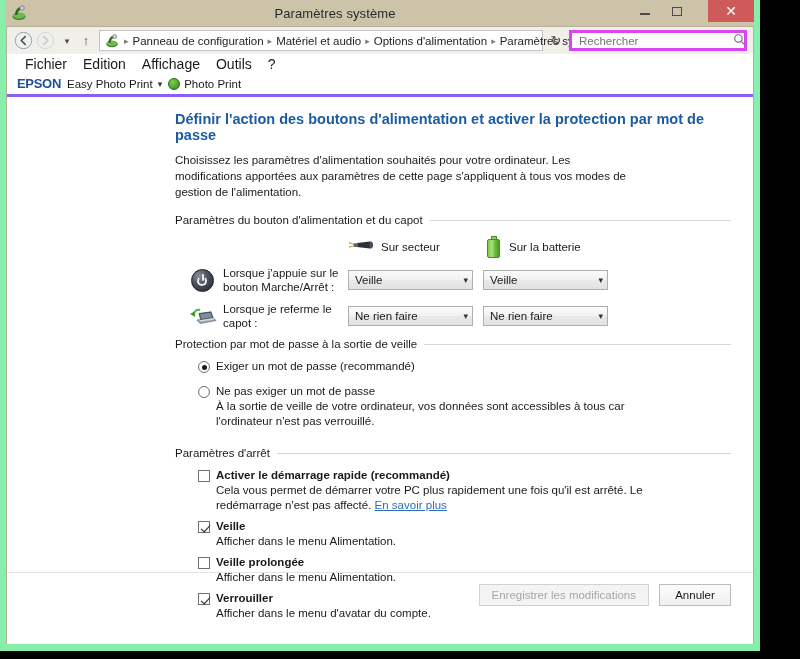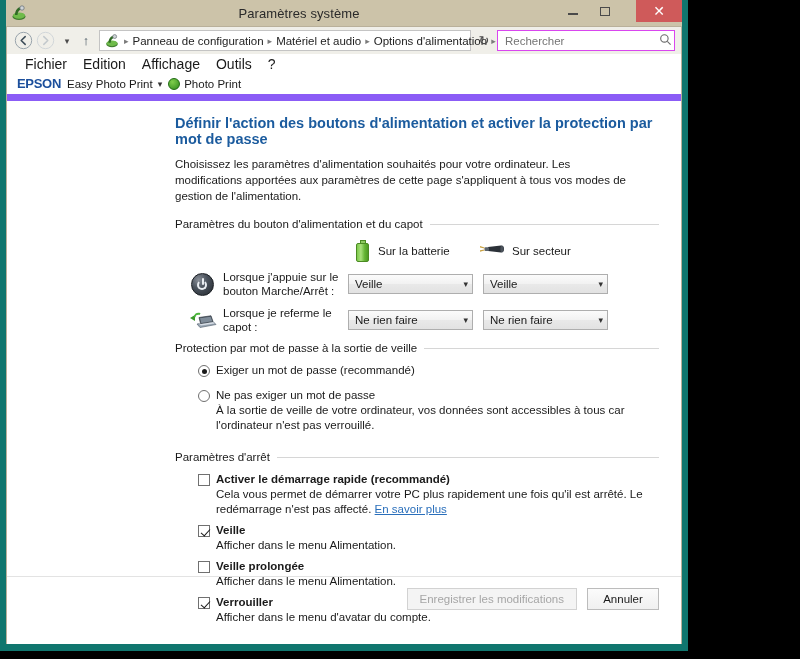--- a/index.html
+++ b/index.html
@@ -20,23 +20,23 @@
   #desktop {
     position: relative;
     width: 800px;
     height: 659px;
     background: #000000;
   }
   #window-frame {
     position: absolute;
     left: 0;
     top: 0;
-    width: 688px;
+    width: 760px;
     height: 651px;
-    background: #0f766e;
+    background: #86efac;
     box-sizing: border-box;
     padding: 0 6px 7px 6px;
   }
 
   
   #titlebar {
     position: relative;
     height: 26px;
     background: #ccc3a9;
     display: flex;
@@ -167,21 +167,21 @@
   }
   #refresh-btn {
     width: 20px; text-align: center;
     color: #4a4a4a; font-size: 13px;
     margin: 0 3px;
   }
   #searchbox {
     width: 178px;
     height: 21px;
     background: #fff;
-    border: 1px solid #d946ef;
+    border: 3px solid #d946ef;
     display: flex;
     align-items: center;
     padding: 0 4px 0 7px;
     box-sizing: border-box;
   }
   #search-input {
     flex: 1;
     border: none;
     outline: none;
     font-size: 11.5px;
@@ -204,21 +204,21 @@
   }
   .menuitem { padding: 0 8px; }
 
   
   #epsonbar {
     height: 21px;
     display: flex;
     align-items: center;
     padding-left: 10px;
     background: #fff;
-    border-bottom: 7px solid #8b5cf6;
+    border-bottom: 3px solid #8b5cf6;
     font-size: 11.5px;
   }
   #epson-logo {
     font-weight: bold;
     color: #1c4f9c;
     font-size: 13px;
     letter-spacing: -.3px;
     margin-right: 6px;
   }
   #epson-easy { color: #1a1a1a; }
@@ -563,37 +563,37 @@
           <h1 id="page-heading">Définir l'action des boutons d'alimentation et activer la protection par mot de passe</h1>
           <div id="page-desc">Choisissez les paramètres d'alimentation souhaités pour votre ordinateur. Les modifications apportées aux paramètres de cette page s'appliquent à tous vos modes de gestion de l'alimentation.</div>
 
           <div class="group-head">
             <span class="gh-label">Paramètres du bouton d'alimentation et du capot</span>
             <span class="gh-rule"></span>
           </div>
 
           <div id="source-row">
             <div class="source-cell">
-              <span class="battery-icon">
-                <span class="battery-cap"></span>
-                <span class="battery-body"></span>
-              </span>
-              <span class="source-label">Sur la batterie</span>
-            </div>
-            <div class="source-cell">
               <span class="plug-icon">
                 <svg width="26" height="16" viewBox="0 0 26 16">
                   <path d="M9 4 L22 2.5 C24 2.3 25 3.8 25 6 C25 8.2 24 9.7 22 9.5 L9 8 Z" fill="#2b3138"></path>
                   <rect x="5.5" y="4.2" width="4.5" height="3.8" rx="1" fill="#5b646d"></rect>
                   <path d="M1 3 L5.5 4.6 L5.5 5.4 L1 4.6 Z" fill="#c9a243"></path>
                   <path d="M1 7.2 L5.5 6.6 L5.5 7.4 L1 8.8 Z" fill="#c9a243"></path>
                   <ellipse cx="23" cy="6" rx="1.6" ry="3.2" fill="#4a525b"></ellipse>
                 </svg>
               </span>
               <span class="source-label">Sur secteur</span>
+            </div>
+            <div class="source-cell">
+              <span class="battery-icon">
+                <span class="battery-cap"></span>
+                <span class="battery-body"></span>
+              </span>
+              <span class="source-label">Sur la batterie</span>
             </div>
           </div>
 
           <div class="setting-row">
             <span class="setting-icon">
               <span class="power-btn-icon"></span>
             </span>
             <span class="setting-label">Lorsque j'appuie sur le bouton Marche/Arrêt :</span>
             <span class="combo">
               <span class="combo-val">Veille</span>

